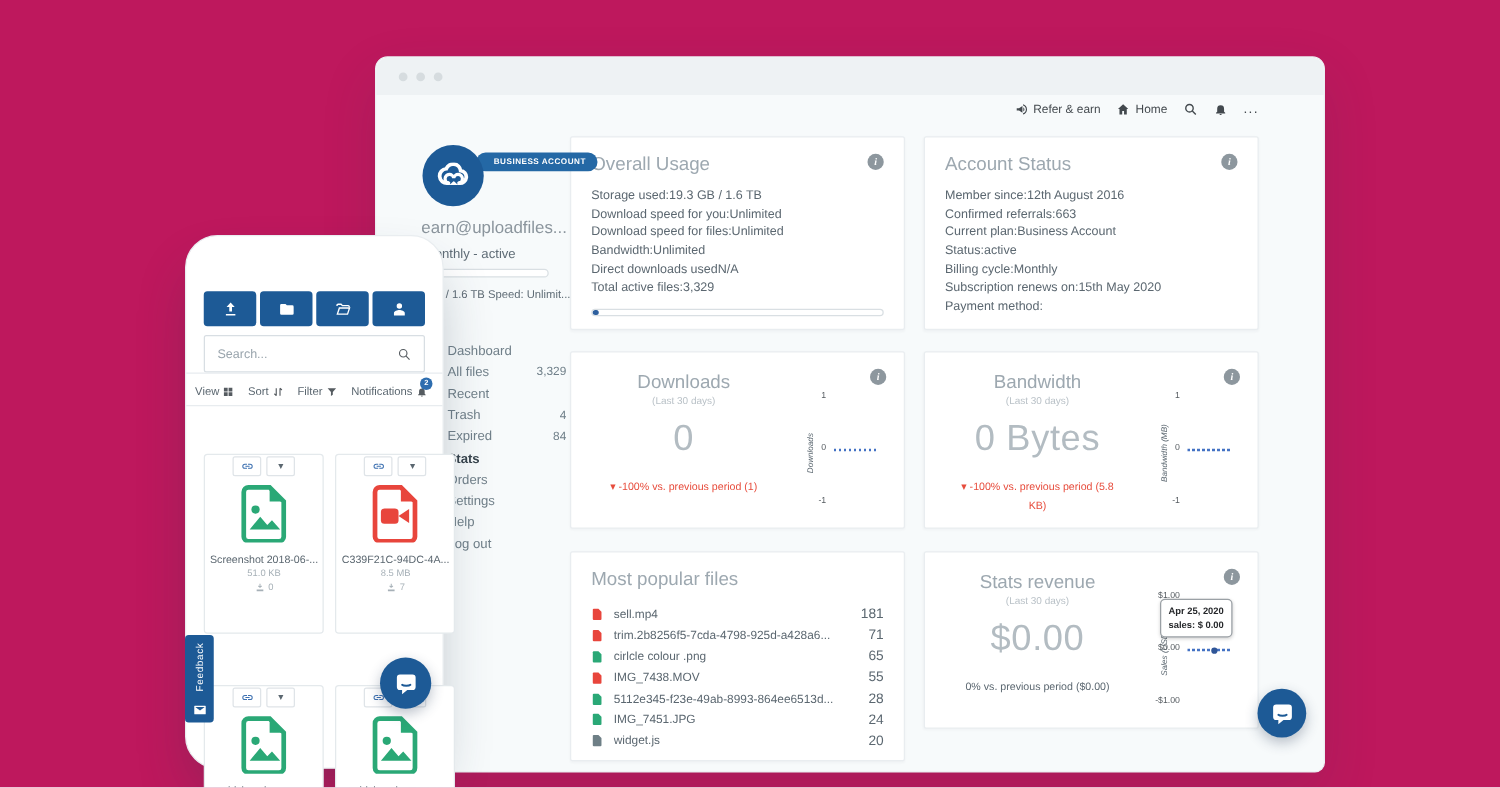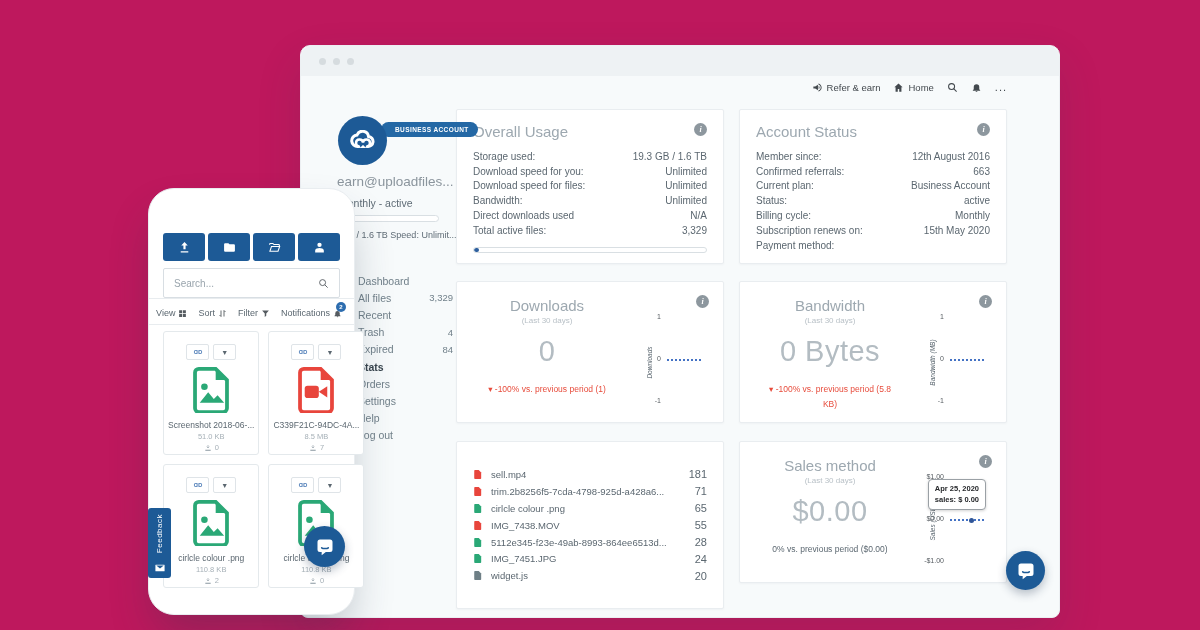--- a/index.html
+++ b/index.html
@@ -42,21 +42,21 @@
 
   
   .card { position:absolute; background:#fff; border:1px solid #e9edf0; border-radius:2px;
     box-shadow:0 1px 2px rgba(40,55,70,.04); padding:13px 16px; }
   .card-head { display:flex; justify-content:space-between; align-items:flex-start; }
   .card-title { font-size:15px; color:#9da8b0; font-weight:400; }
   .info-dot { width:13px; height:13px; border-radius:50%; background:#8d979e; color:#fff;
     font-size:8px; font-style:italic; font-weight:bold; display:flex; align-items:center;
     justify-content:center; cursor:pointer; font-family:"Liberation Serif", serif; }
   .kv-rows { margin-top:9px; }
-  .kv { display:flex; justify-content:space-between; font-size:10px; color:#5b6770; height:14.8px; align-items:center;gap:48px; }
+  .kv { display:flex; font-size:10px; color:#5b6770; height:14.8px; align-items:center; }
   .usage-meter { margin-top:9px; height:6px; border:1px solid #d9dfe3; border-radius:4px; background:#fff; overflow:hidden; }
   .usage-meter i { display:block; height:100%; width:2%; background:#2d5f9e; border-radius:4px; }
 
   .stat-card { display:flex; }
   .stat-left { width:148px; text-align:center; padding-top:2px; }
   .stat-title { font-size:15px; color:#9da8b0; }
   .stat-period { font-size:8px; color:#b9c1c7; margin-top:2px; }
   .stat-value { font-size:29px; font-weight:300; color:#b3bcc2; margin-top:10px; letter-spacing:.5px; }
   .stat-delta { margin-top:14px; font-size:8.5px; line-height:1.8; padding:0 6px; }
   .delta-neg { color:#e74c3c; }
@@ -99,21 +99,21 @@
   .p-divider { position:absolute; left:0; right:0; height:1px; background:#e8ecef; }
   .p-toolbar { position:absolute; left:14px; right:12px; top:114px; height:20px;
     display:flex; align-items:center; justify-content:flex-end; gap:11px; font-size:9px; color:#5b6770; }
   .p-tool { display:flex; align-items:center; gap:3px; cursor:pointer; position:relative; }
   .p-tool svg { width:9px; height:9px; fill:#555b60; }
   .notif-badge { position:absolute; top:-6px; right:-4px; width:10px; height:10px; border-radius:50%;
     background:#2d6daf; color:#fff; font-size:6px; font-weight:bold; display:flex; align-items:center; justify-content:center; }
   .p-grid { position:absolute; left:14px; right:14px; top:142px; display:grid;
     grid-template-columns:1fr 1fr; gap:9px; }
   .p-card { position:relative; background:#fff; border:1px solid #e4e9ec; border-radius:3px;
-    height:124px; padding-top:12px; text-align:center; }
+    height:144px; padding-top:1px; text-align:center;margin-top:32px; }
   .p-card-btns { display:flex; justify-content:center; gap:4px; }
   .mini-btn { width:23px; height:16px; background:#fff; border:1px solid #dfe4e8; border-radius:2px;
     display:flex; align-items:center; justify-content:center; cursor:pointer; padding:0; }
   .mini-btn svg { width:10px; height:10px; fill:#3b6fb0; }
   .mini-btn .caret { font-size:7px; color:#5b6770; line-height:1; }
   .p-file-icon { margin:6px auto 0; width:40px; height:47px; }
   .p-card-name { font-size:8.5px; color:#5b6770; margin-top:3px; padding:0 4px;
     white-space:nowrap; overflow:hidden; text-overflow:ellipsis; }
   .p-card-size { font-size:7.5px; color:#a6b0b7; margin-top:2px; }
   .p-card-dl { font-size:7.5px; color:#a6b0b7; margin-top:2px; display:flex;
@@ -348,20 +348,23 @@
           <span class="mc-ylabel">Bandwidth (MB)</span>
           <span class="mc-tick mc-t0">1</span>
           <span class="mc-tick mc-t1">0</span>
           <span class="mc-tick mc-t2">-1</span>
           <div class="mc-line"></div>
         </div>
       </div>
     </section>
 
     <section class="card" style="left:155px; top:395px; width:268px; height:168px;">
+      <div class="card-head">
+        <span class="card-title">Most popular files</span>
+      </div>
       <div class="pop-rows">
         <div class="pop-row">
             <svg viewBox="0 0 22 24" style="color:#e8453c">
               <use href="#ic-file" fill="currentColor"></use>
             </svg>
             <span class="pop-name">sell.mp4</span>
             <span class="pop-count">181</span>
           </div>
         <div class="pop-row">
             <svg viewBox="0 0 22 24" style="color:#e8453c">
@@ -404,21 +407,21 @@
             </svg>
             <span class="pop-name">widget.js</span>
             <span class="pop-count">20</span>
           </div>
       </div>
     </section>
 
     <section class="card stat-card" style="left:438px; top:395px; width:268px; height:142px;">
       <span class="info-dot stat-info">i</span>
       <div class="stat-left">
-        <div class="stat-title">Sales method</div>
+        <div class="stat-title">Stats revenue</div>
         <div class="stat-period">(Last 30 days)</div>
         <div class="stat-value">$0.00</div>
         <div class="stat-delta delta-flat">0% vs. previous period ($0.00)</div>
       </div>
       <div class="stat-right">
         <div class="mini-chart">
           <span class="mc-ylabel">Sales (USD)</span>
           <span class="mc-tick mc-t0">$1.00</span>
           <span class="mc-tick mc-t1">$0.00</span>
           <span class="mc-tick mc-t2">-$1.00</span>

